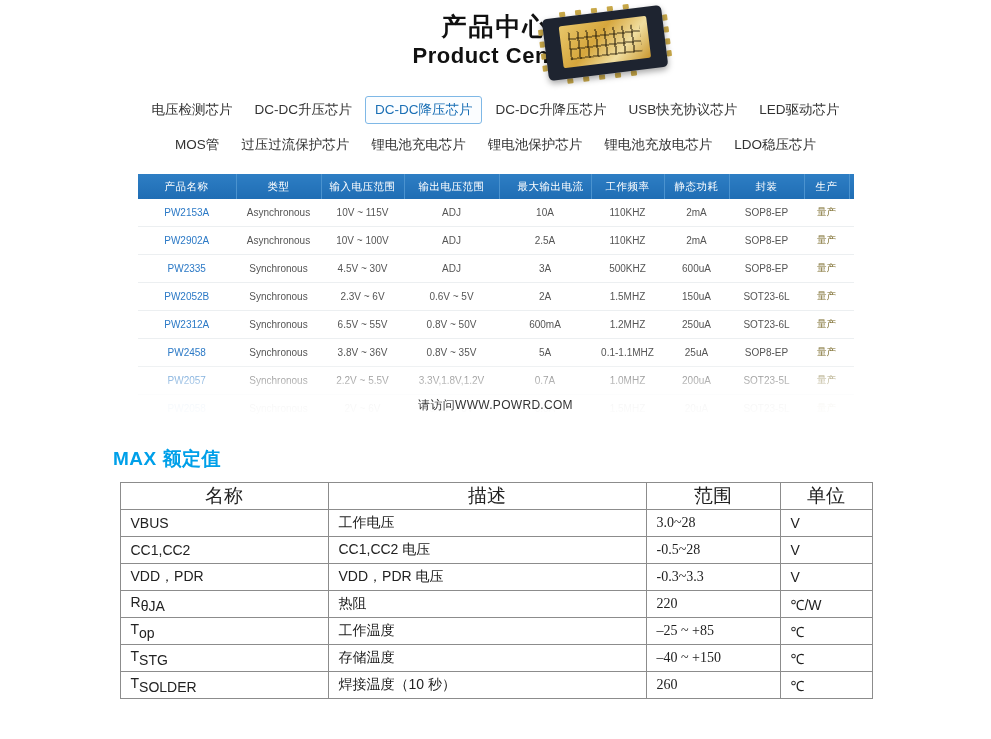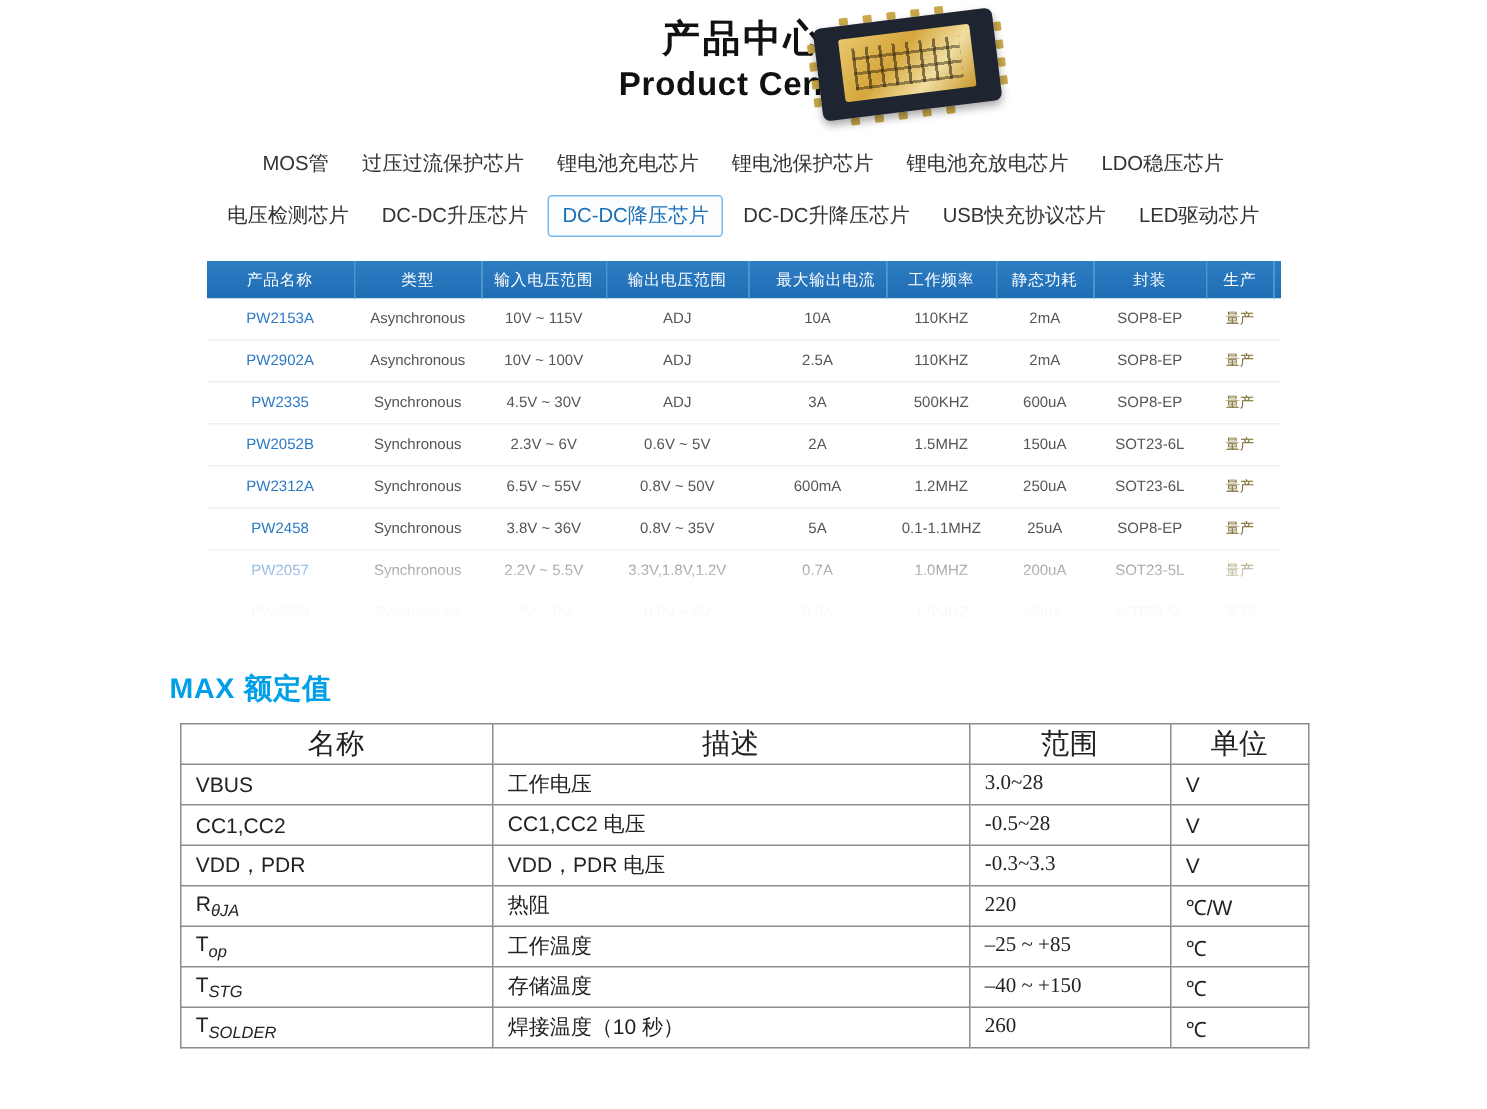--- a/index.html
+++ b/index.html
@@ -205,23 +205,22 @@
   table.ratings th {
     font-weight: normal;
     text-align: center;
     font-size: 19px;
   }
   table.ratings td.c-name { text-align: left; }
   table.ratings td.c-desc { text-align: left; }
   table.ratings td.c-range { text-align: left; font-family: Liberation Serif, serif; }
   table.ratings td.c-unit { text-align: left; }
   .sub {
-    font-size: 11px;
+    font-size: 14px;
     vertical-align: sub;
-    font-style: italic;
   }
 </style>
 </head>
 <body>
 
 <div class="header">
   <div class="title-block">
     <div class="title-cn">产品中心</div>
     <div class="title-en">Product Center</div>
   </div>
@@ -246,22 +245,22 @@
       <div class="pin" style="left:66px; top:62px; width:6px; height:5px;"></div>
       <div class="pin" style="left:82px; top:62px; width:6px; height:5px;"></div>
     </div>
     <div class="chip-body">
       <div class="chip-die"></div>
     </div>
   </div>
 </div>
 
 <div class="nav">
+  <div class="nav-row" id="nav-row-2"><div class="nav-item">电压检测芯片</div><div class="nav-item">DC-DC升压芯片</div><div class="nav-item active">DC-DC降压芯片</div><div class="nav-item">DC-DC升降压芯片</div><div class="nav-item">USB快充协议芯片</div><div class="nav-item">LED驱动芯片</div></div>
   <div class="nav-row" id="nav-row-1"><div class="nav-item">MOS管</div><div class="nav-item">过压过流保护芯片</div><div class="nav-item">锂电池充电芯片</div><div class="nav-item">锂电池保护芯片</div><div class="nav-item">锂电池充放电芯片</div><div class="nav-item">LDO稳压芯片</div></div>
-  <div class="nav-row" id="nav-row-2"><div class="nav-item">电压检测芯片</div><div class="nav-item">DC-DC升压芯片</div><div class="nav-item active">DC-DC降压芯片</div><div class="nav-item">DC-DC升降压芯片</div><div class="nav-item">USB快充协议芯片</div><div class="nav-item">LED驱动芯片</div></div>
 </div>
 
 <div class="product-table-wrap">
   <table class="product">
     <thead>
       <tr id="prod-head-row">
           <th style="width: 96px;">产品名称</th>
           <th style="width: 82px;">类型</th>
           <th style="width: 80px;">输入电压范围</th>
           <th style="width: 92px;">输出电压范围</th>
@@ -366,20 +365,21 @@
           <td>0.8A</td>
           <td>1.5MHZ</td>
           <td>20uA</td>
           <td>SOT23-5L</td>
           <td class="status">量产</td>
           <td class="detail">详情</td>
         </tr>
       </tbody>
   </table>
   <div class="fade-cover"></div>
+  <div class="watermark">请访问WWW.POWRD.COM</div>
 </div>
 
 <div class="section-title">MAX 额定值</div>
 <div class="ratings-wrap">
   <table class="ratings">
     <colgroup>
       <col style="width:208px">
       <col style="width:318px">
       <col style="width:134px">
       <col style="width:92px">

